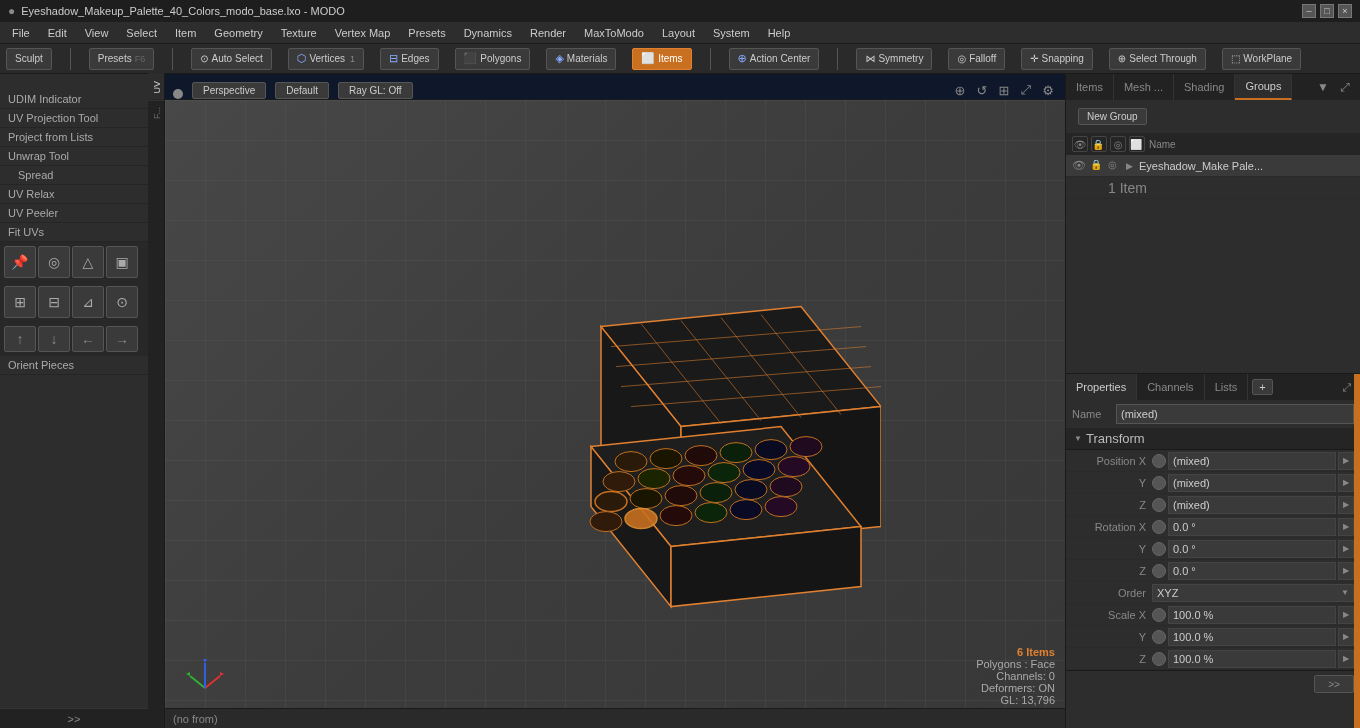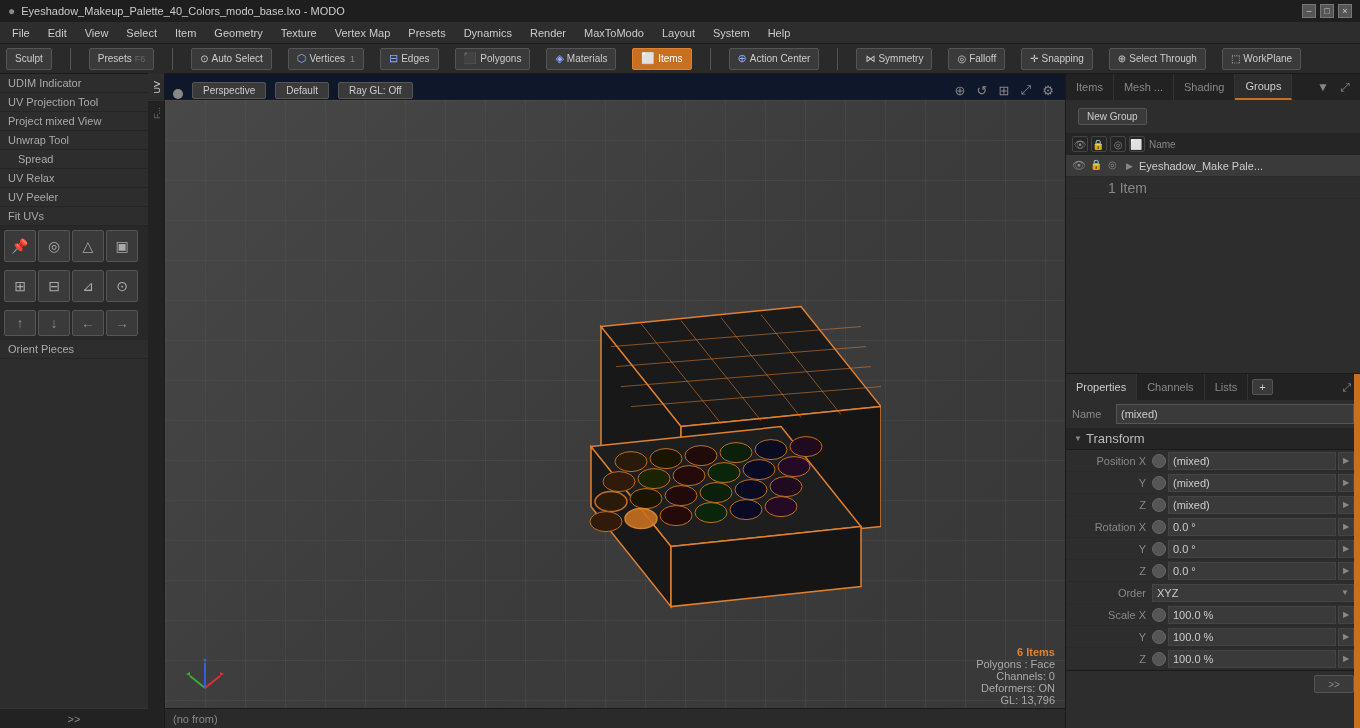--- a/index.html
+++ b/index.html
@@ -596,25 +596,25 @@
   </div>
   <div class="toolbar-btn">
     <span style="font-size:10px;">⬚</span>
     <span>WorkPlane</span>
   </div>
 </div>
 
 <div id="main">
 
   <div id="left-panel" style="display:flex; flex-direction:row;">
-    <div style="flex:1; display:flex; flex-direction:column;">
+    <div style="flex:1; display:flex; flex-direction:column;margin-top:16px;">
       <div id="left-panel-top">
         <div class="left-tool-item">UDIM Indicator</div>
         <div class="left-tool-item">UV Projection Tool</div>
-        <div class="left-tool-item">Project mixed View</div>
+        <div class="left-tool-item">Project from Lists</div>
         <div class="left-tool-item">Unwrap Tool</div>
         <div class="left-tool-item" style="padding-left:18px;">Spread</div>
         <div class="left-tool-item">UV Relax</div>
         <div class="left-tool-item">UV Peeler</div>
         <div class="left-tool-item">Fit UVs</div>
 
         <div class="tool-icons-row">
           <div class="tool-icon-btn" title="Pin">📌</div>
           <div class="tool-icon-btn" title="Circle">◎</div>
           <div class="tool-icon-btn" title="Tri">△</div>

